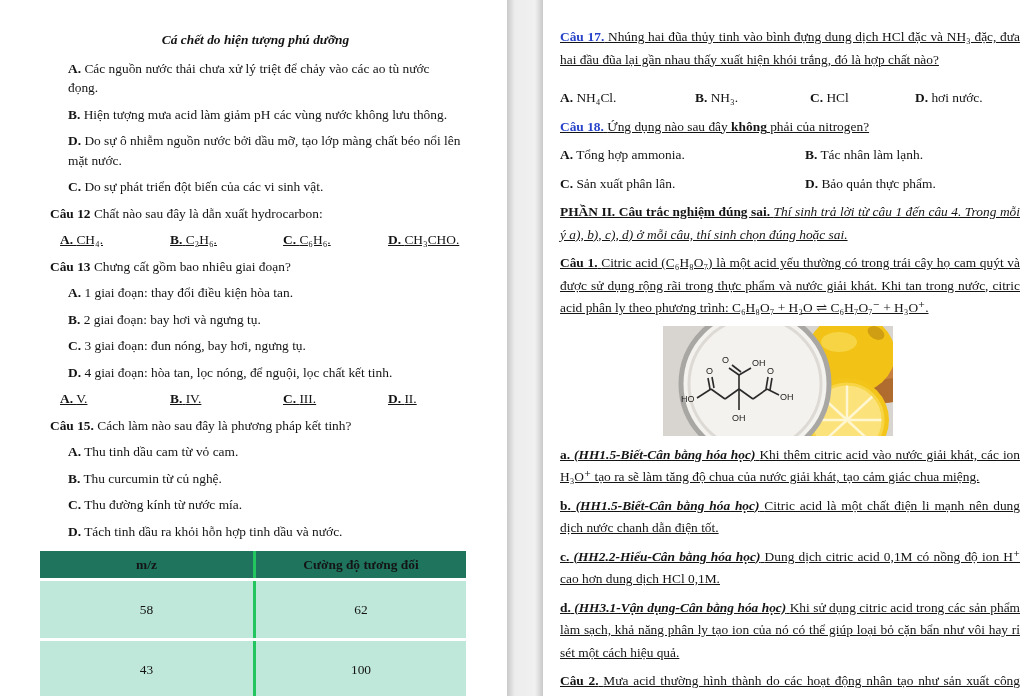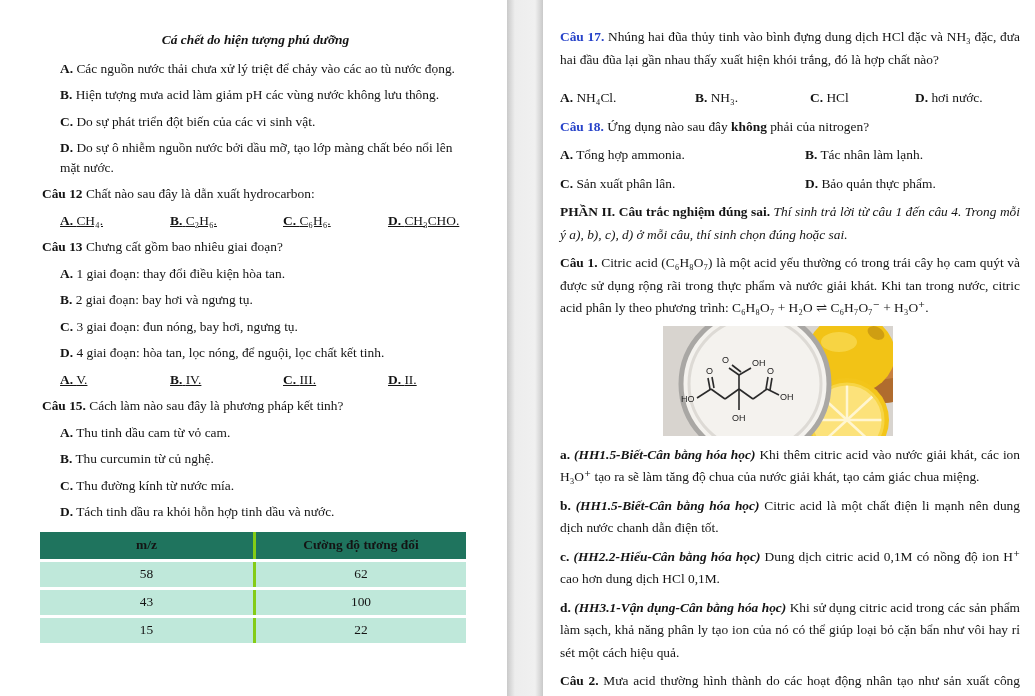--- a/index.html
+++ b/index.html
@@ -8,36 +8,36 @@
   .page-gap{position:absolute;left:507px;top:0;width:36px;height:696px;
             background:linear-gradient(to right,#c9c9c9,#ededed 22%,#f0f0f0 78%,#c9c9c9);}
   .mark{position:absolute;width:14px;height:14px;}
   .m-tl{border-right:1px solid #b3b3b3;border-bottom:1px solid #b3b3b3;}
   .m-tr{border-left:1px solid #b3b3b3;border-bottom:1px solid #b3b3b3;}
   .m-bl{border-right:1px solid #b3b3b3;border-top:1px solid #b3b3b3;}
   .m-br{border-left:1px solid #b3b3b3;border-top:1px solid #b3b3b3;}
   .page{position:absolute;top:0;height:696px;box-sizing:border-box;background:#fff;}
   .page-left{left:0;width:507px;padding:30px 38px 0 42px;}
   .page-right{left:543px;width:492px;padding:26px 15px 0 17px;}
-  .ln{margin:0 0 7px;line-height:19.5px;}
+  .ln{margin:0 8px 7px;line-height:19.5px;}
   .indent{padding-left:18px;}
   .doc-title{text-align:center;font-weight:bold;font-style:italic;margin:0 0 9px;line-height:19.5px;}
   .row4L{display:grid;grid-template-columns:110px 113px 105px 1fr;padding-left:18px;margin:0 0 7px;line-height:19.5px;text-decoration:underline;}
-  .par{margin:0 0 6px;line-height:22.5px;text-align:justify;}
+  .par{margin:0 0 6px;line-height:22.5px;text-align:justify;text-decoration:underline;}
   .row4R{display:grid;grid-template-columns:135px 115px 105px 1fr;margin:16px 0 6px;line-height:22.5px;}
   .row2R{display:grid;grid-template-columns:245px 1fr;margin:0 0 6px;line-height:22.5px;}
   b.lab{font-weight:bold;}
   .blue{color:#2743c9;}
   .note{font-style:italic;}
   .tag{font-weight:bold;font-style:italic;}
   .mstable{border-collapse:separate;border-spacing:0 3px;width:426px;margin:2px 0 0 -2px;
            text-align:center;table-layout:fixed;}
   .mstable th{background:#1f745e;font-weight:bold;height:25px;padding:1px 8px;}
-  .mstable td{background:#bfe8da;height:23px;padding:1px 0;}
-  .colB{border-left:3px solid #84cc16;}
+  .mstable td{background:#bfe8da;height:23px;padding:17px 0;}
+  .colB{border-left:3px solid #22c55e;}
   .photo{width:230px;height:110px;margin:4px 0 8px 103px;}
   .photo svg{display:block;}
 </style>
 </head>
 <body>
 
 <div class="canvas">
   <div class="page-gap"></div>
 
   <div class="mark m-tl" style="left:30px;top:17px;"></div>
@@ -52,25 +52,25 @@
   <div class="page page-left">
     <p class="doc-title">Cá chết do hiện tượng phú dưỡng</p>
 
     <p class="ln indent">
       <b class="lab">A.</b>
       <span>Các nguồn nước thải chưa xử lý triệt để chảy vào các ao tù nước đọng.</span></p>
     <p class="ln indent">
       <b class="lab">B.</b>
       <span>Hiện tượng mưa acid làm giảm pH các vùng nước không lưu thông.</span></p>
     <p class="ln indent">
+      <b class="lab">D.</b>
+      <span>Do sự ô nhiễm nguồn nước bởi dầu mỡ, tạo lớp màng chất béo nổi lên mặt nước.</span></p>
+    <p class="ln indent">
       <b class="lab">C.</b>
       <span>Do sự phát triển đột biến của các vi sinh vật.</span></p>
-    <p class="ln indent">
-      <b class="lab">D.</b>
-      <span>Do sự ô nhiễm nguồn nước bởi dầu mỡ, tạo lớp màng chất béo nổi lên mặt nước.</span></p>
 
     <p class="ln">
       <b class="lab">Câu 12</b>
       <span>Chất nào sau đây là dẫn xuất hydrocarbon:</span></p>
     <div class="row4L">
       <span><b class="lab">A.</b> <span>CH₄.</span></span>
       <span><b class="lab">B.</b> <span>C₂H₆.</span></span>
       <span><b class="lab">C.</b> <span>C₆H₆.</span></span>
       <span><b class="lab">D.</b> <span>CH₃CHO.</span></span>
     </div>

